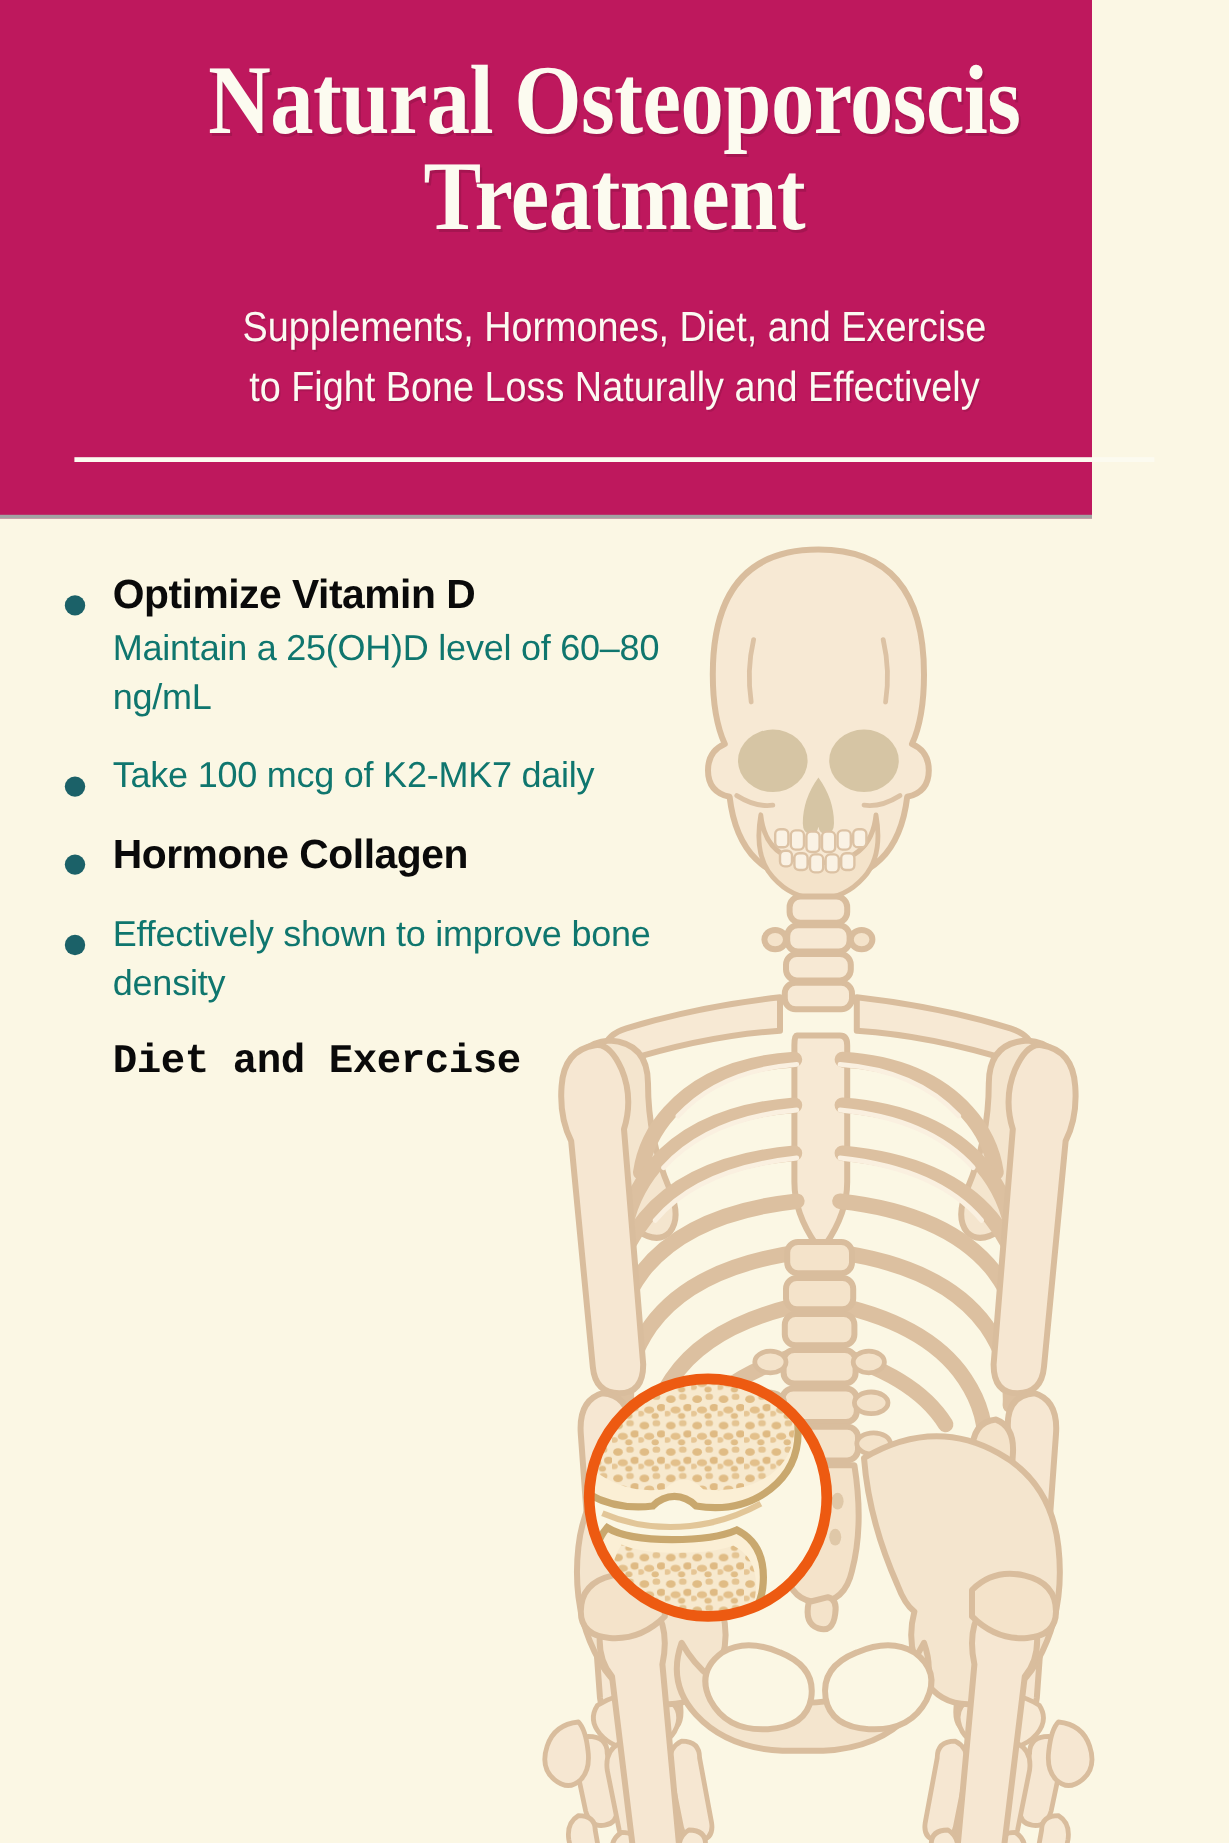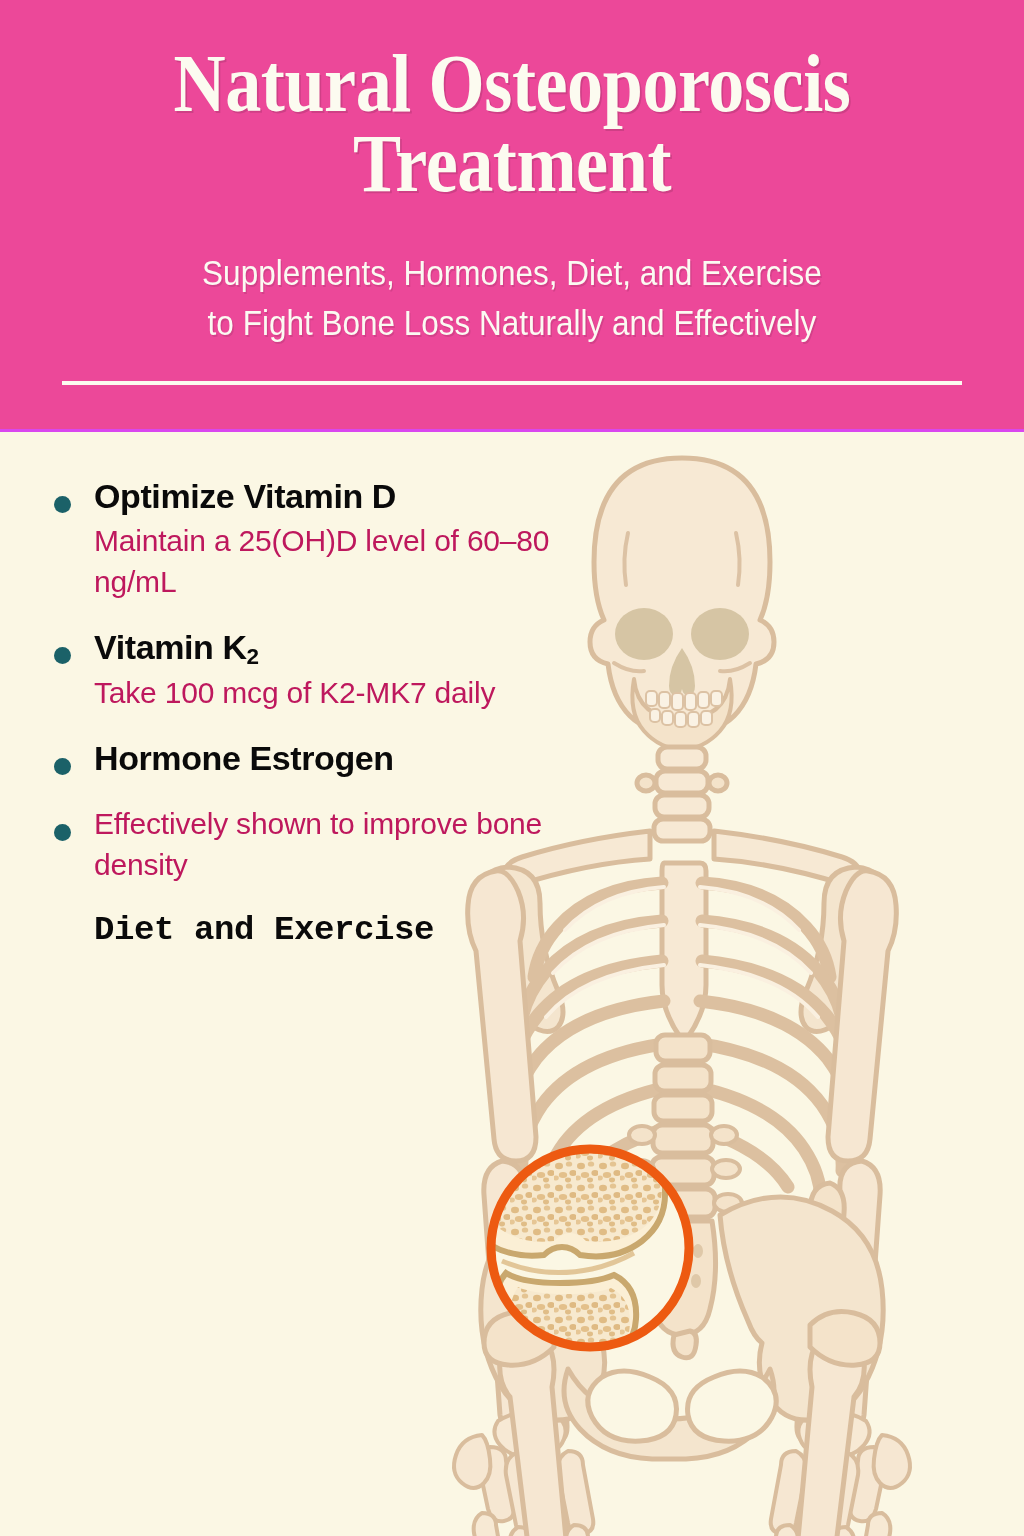--- a/index.html
+++ b/index.html
@@ -21,25 +21,25 @@
     height: 1536px;
     background: #FBF7E4;
     overflow: hidden;
   }
 
   
   .header {
     position: absolute;
     left: 0;
     top: 0;
-    width: 1024px;
+    width: 910px;
     height: 432px;
-    background: #ec4899;
+    background: #be185d;
     box-sizing: border-box;
-    border-bottom: 3px solid #d946ef;
+    border-bottom: 3px solid #a3a3a3;
   }
 
   .title {
     position: absolute;
     left: 0;
     top: 44px;
     width: 1024px;
     text-align: center;
     color: #FCFBF0;
     font-family: "Liberation Serif", "DejaVu Serif", serif;
@@ -124,21 +124,21 @@
   .item-title sub {
     font-size: 0.66em;
     vertical-align: baseline;
     position: relative;
     top: 0.22em;
   }
 
   .item-desc {
     font-size: 30px;
     font-weight: 400;
-    color: #be185d;
+    color: #0f766e;
     line-height: 1.37;
     letter-spacing: -0.2px;
     margin: 0;
     max-width: 470px;
   }
 
   
   .art {
     position: absolute;
     left: 378px;
@@ -394,29 +394,28 @@
         <span class="bullet"></span>
         <div class="item-text">
           <div class="item-title">Optimize Vitamin D</div>
           <div class="item-desc">Maintain a 25(OH)D level of 60–80 ng/mL</div>
         </div>
       </div>
 
       <div class="item">
         <span class="bullet"></span>
         <div class="item-text">
-          <div class="item-title"><span>Vitamin K</span><sub>2</sub></div>
           <div class="item-desc">Take 100 mcg of K2-MK7 daily</div>
         </div>
       </div>
 
       <div class="item">
         <span class="bullet"></span>
         <div class="item-text">
-          <div class="item-title">Hormone Estrogen</div>
+          <div class="item-title">Hormone Collagen</div>
         </div>
       </div>
 
       <div class="item">
         <span class="bullet"></span>
         <div class="item-text">
           <div class="item-desc">Effectively shown to improve bone density</div>
         </div>
       </div>
 

